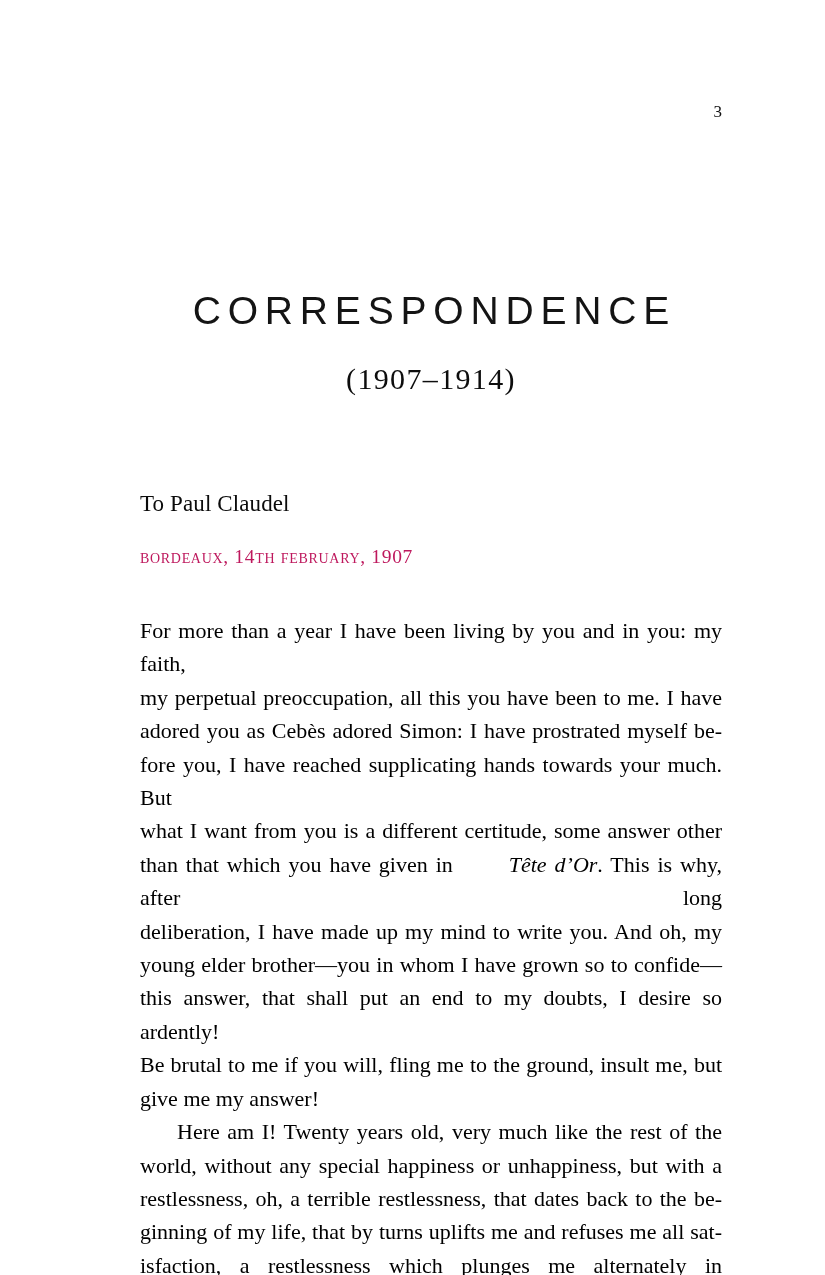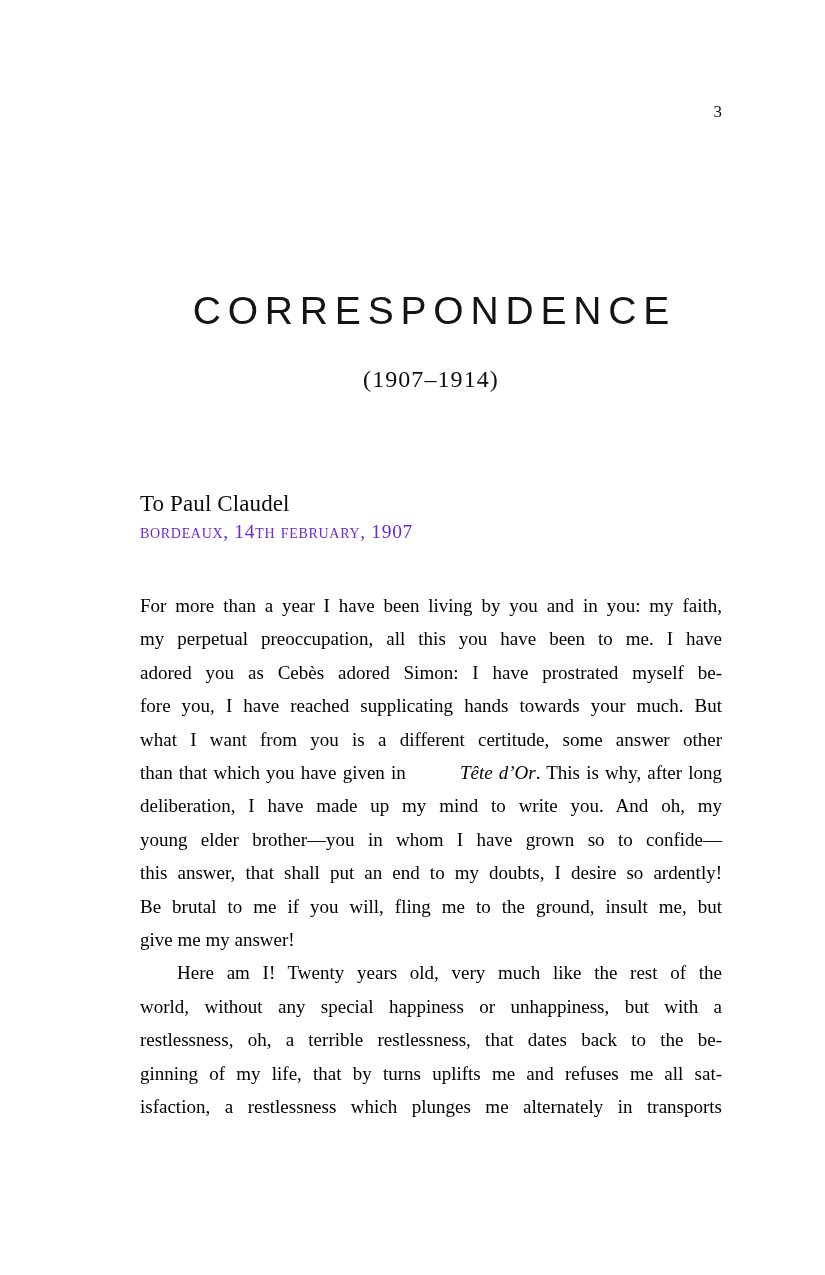--- a/index.html
+++ b/index.html
@@ -54,60 +54,60 @@
     letter-spacing: 0.175em;
     text-indent: 0.175em;
     color: #141414;
     white-space: nowrap;
   }
 
   .subtitle {
     margin-top: 26px;
     text-align: center;
     font-family: "Liberation Serif", "DejaVu Serif", serif;
-    font-size: 24px;
+    font-size: 30px;
     line-height: 38px;
     letter-spacing: 0.045em;
     font-variant-numeric: oldstyle-nums;
     color: #0d0d0d;
   }
 
   
   .letter-head {
     margin-top: 92px;
   }
 
   .recipient {
     font-family: "Liberation Serif", "DejaVu Serif", serif;
     font-size: 23px;
     line-height: 28px;
     letter-spacing: 0.005em;
     color: #0b0b0b;
   }
 
   .dateline {
-    margin-top: 2px;
+    margin-top: 27px;
     font-family: "Liberation Serif", "DejaVu Serif", serif;
     font-variant-caps: small-caps;
     font-variant-numeric: oldstyle-nums;
     text-transform: lowercase;
     font-size: 19.5px;
     line-height: 24px;
     letter-spacing: 0.035em;
-    color: #6d28d9;
+    color: #be185d;
   }
 
   
   .body-copy {
     margin-top: 45px;
   }
 
   .para {
     margin: 0;
-    font-size: 19px;
+    font-size: 22px;
     line-height: 33.4px;
     text-align: justify;
     text-align-last: left;
     color: #000000;
     -webkit-hyphens: none;
     hyphens: none;
   }
 
   .para .ln {
     display: block;

